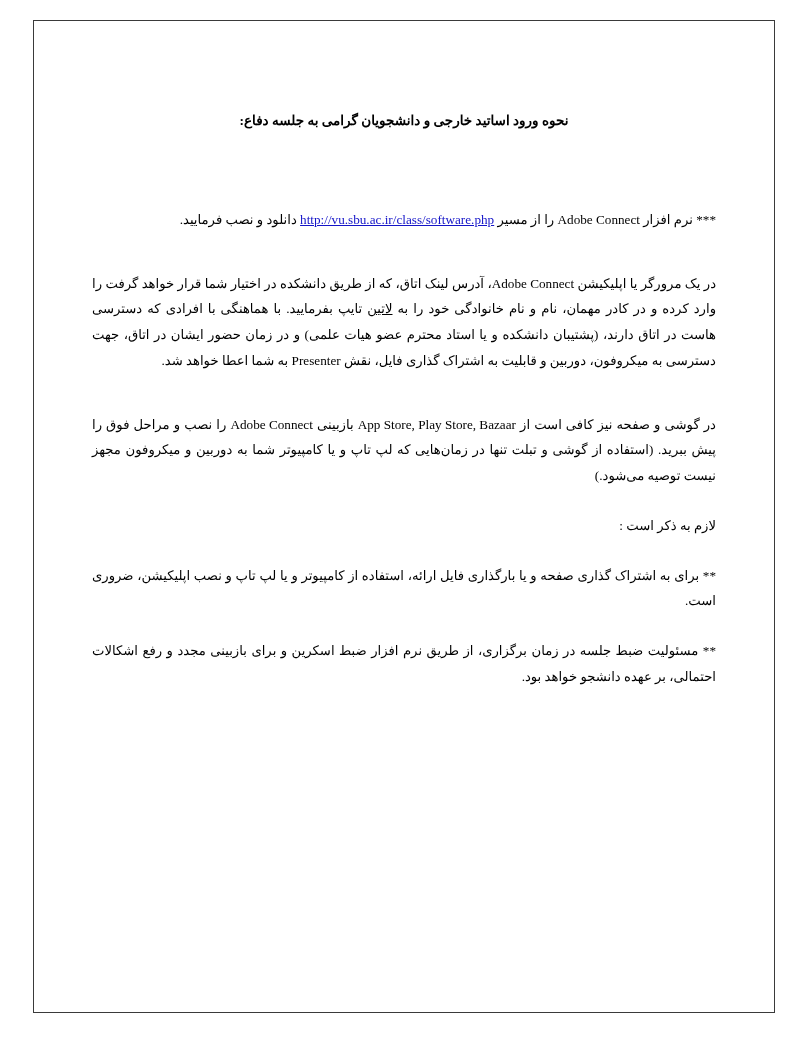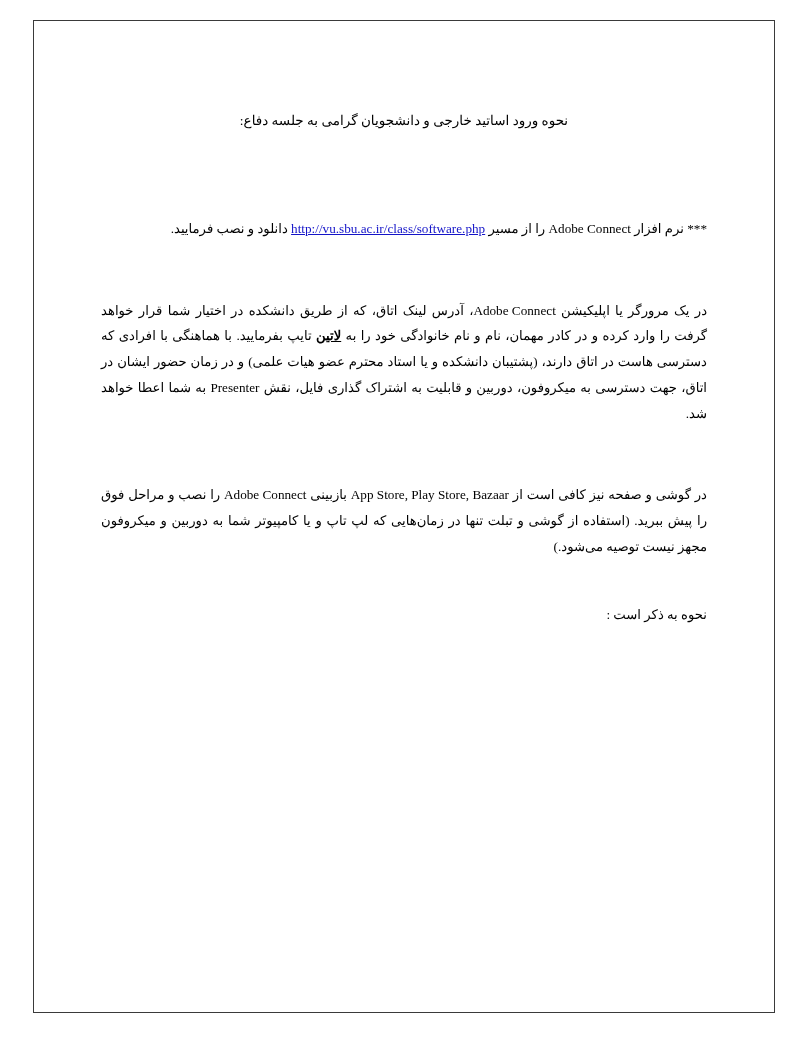--- a/index.html
+++ b/index.html
@@ -30,49 +30,49 @@
     border: 1px solid #3a3a3a;
     box-sizing: border-box;
   }
   .content {
     position: absolute;
     left: 88px;
     top: 110px;
     width: 632px;
   }
   .title {
-    font-weight: normal;
+    font-weight: bold;
     font-size: 13.5px;
     text-align: center;
     line-height: 1.7;
     margin: 0 0 8px 0;
   }
   .spacer-lg { height: 62px; }
   .spacer-md { height: 30px; }
   .spacer-sm { height: 16px; }
 
   p.para {
-    margin: 13px;
+    margin: 4px;
     font-size: 13.2px;
     line-height: 1.95;
     text-align: justify;
     text-justify: inter-word;
   }
   p.para.just {
     text-align: justify;
   }
   .link {
     color: #1414c8;
     text-decoration: underline;
     direction: ltr;
     unicode-bidi: embed;
     display: inline-block;
   }
   .bold { font-weight: normal; }
-  .bold-underline { font-weight: bold; text-decoration: underline; }
+  .bold-underline { font-weight: normal; text-decoration: underline; }
   .ltr {
     direction: ltr;
     unicode-bidi: embed;
     display: inline-block;
   }
 </style>
 </head>
 <body>
 
 <div class="page">
@@ -89,22 +89,24 @@
     <div class="spacer-md"></div>
 
     <p class="para just"><span>در یک مرورگر یا اپلیکیشن </span><span class="ltr">Adobe Connect</span><span>، آدرس لینک اتاق، که از طریق دانشکده در اختیار شما قرار خواهد گرفت را وارد کرده و در کادر </span><span class="bold">مهمان</span><span>، نام و نام خانوادگی خود را به </span><span class="bold-underline">لاتین</span><span> تایپ بفرمایید. با هماهنگی با افرادی که دسترسی هاست در اتاق دارند، (پشتیبان دانشکده و یا استاد محترم عضو هیات علمی) و در زمان حضور ایشان در اتاق، جهت دسترسی به میکروفون، دوربین و قابلیت به اشتراک گذاری فایل، نقش </span><span class="ltr">Presenter</span><span> به شما اعطا خواهد شد.</span></p>
 
     <div class="spacer-md"></div>
 
     <p class="para just"><span>در گوشی و صفحه نیز کافی است از </span><span class="ltr">App Store, Play Store, Bazaar</span><span> بازبینی </span><span class="ltr">Adobe Connect</span><span> را نصب و مراحل فوق را پیش ببرید. (استفاده از گوشی و تبلت تنها در زمان‌هایی که لپ تاپ و  یا کامپیوتر شما به دوربین و میکروفون مجهز نیست توصیه می‌شود.)</span></p>
 
     <div class="spacer-sm"></div>
 
-    <p class="para">نحوه به ذکر است :</p>
+    <p class="para">لازم به ذکر است :</p>
 
     <div class="spacer-sm"></div>
 
+    <p class="para just">** برای به اشتراک گذاری صفحه و یا بارگذاری فایل ارائه، استفاده از کامپیوتر و یا لپ تاپ و نصب اپلیکیشن، ضروری است.</p>
 
     <div class="spacer-sm"></div>
 
+    <p class="para just">** مسئولیت ضبط جلسه در زمان برگزاری، از طریق نرم افزار ضبط اسکرین و برای بازبینی مجدد و رفع اشکالات احتمالی، بر عهده دانشجو خواهد بود.</p>
 
   </div>
 </div>
 
 </body></html>

